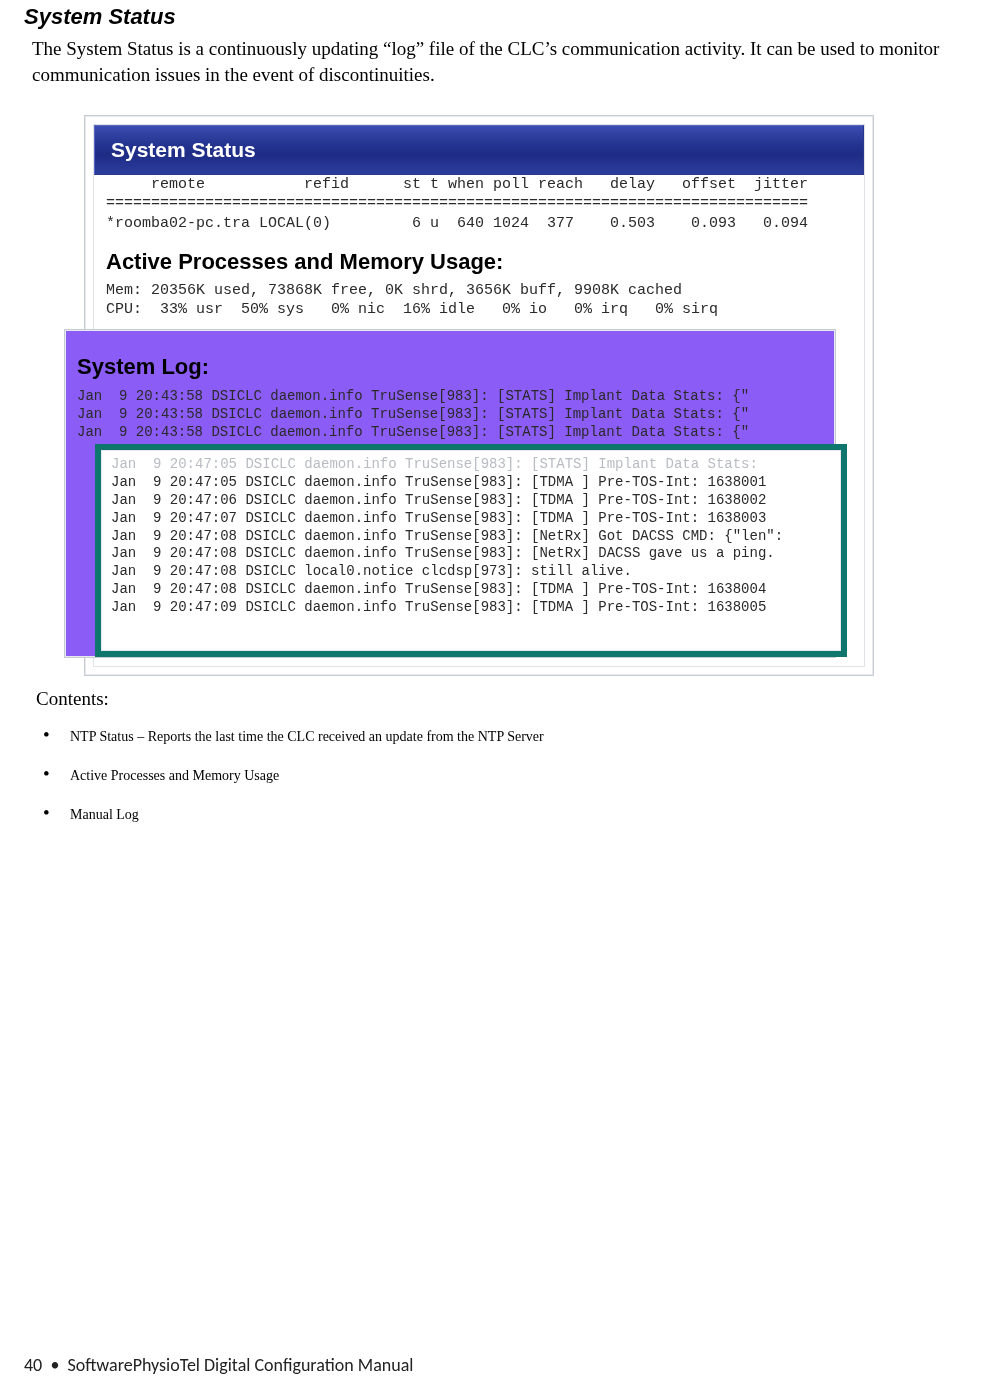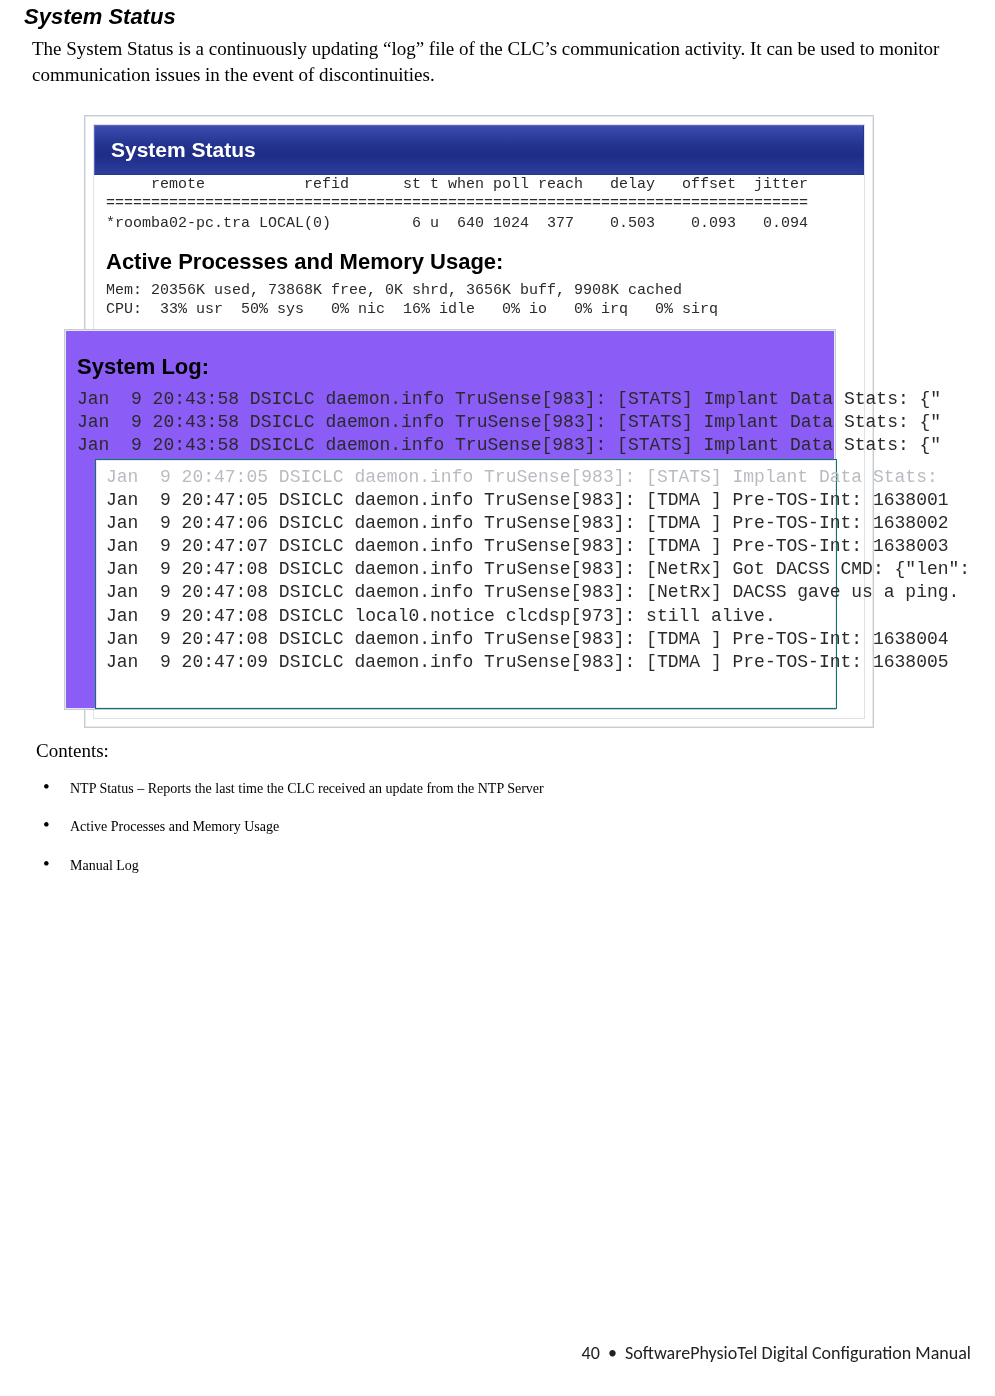--- a/index.html
+++ b/index.html
@@ -6,34 +6,34 @@
   .page{width:995px;height:1396px;box-sizing:border-box;padding:0 24px;position:relative}
   .section-title{font-family:Arial,Helvetica,sans-serif;font-style:italic;font-weight:700;font-size:22px;margin:4px 0 6px}
   .body-text{font-size:19px;line-height:1.35;margin:0 8px 18px}
   .screenshot-wrap{margin:28px 0 12px 60px;width:790px}
   
   .panel-a{border:1px solid #c7ccd2;background:#fff;box-shadow:0 0 0 1px #e6e9ed inset}
   .panel-a-inner{border:1px solid #dfe3e8;margin:8px;background:#fff}
   .blue-bar{background:linear-gradient(#3b4bb0 0%,#23338f 40%,#1e2c86 60%,#2c3d9d 100%);color:#fff;font-family:Arial,Helvetica,sans-serif;font-weight:700;font-size:21px;padding:12px 16px;border:1px solid #2a358c;border-top-color:#5966c4;border-left-color:#5966c4;margin:0}
   .sub-h{font-family:Arial,Helvetica,sans-serif;font-weight:700;font-size:22px;margin:16px 0 6px;padding:0 12px}
   .mono{font-family:"Courier New",Consolas,monospace;font-size:15px;line-height:1.28;white-space:pre;padding:0 12px;color:#2a2a2a}
-  .mono.small{font-size:18px}
+  .mono.small{font-size:14px}
   
   .panel-b{border:1px solid #c7ccd2;background:#8b5cf6;margin:10px 0 0 -30px;width:770px;box-shadow:0 0 0 1px #e6e9ed inset}
   .panel-b .sub-h{padding:8px 12px 0}
   .panel-b .mono{padding:2px 12px 10px}
   
-  .panel-c{position:relative;border:1px solid #0f766e;background:#fff;margin:-8px 4px 0 30px;width:740px;box-shadow:0 0 0 1px #e6e9ed inset}
+  .panel-c{position:relative;border:6px solid #0f766e;background:#fff;margin:-8px 4px 0 30px;width:740px;box-shadow:0 0 0 1px #e6e9ed inset}
   .panel-c .mono{padding:6px 10px 34px;color:#2a2a2a}
   .faint{color:#b8bcc2}
   .contents-label{font-size:19px;margin:10px 12px 12px}
   ul.bullets{margin:0 0 0 40px;padding:0}
   ul.bullets li{font-size:14px;line-height:1.35;margin:0 0 14px;padding-left:6px}
   ul.bullets li::marker{content:"•   ";font-size:19px}
-  .footer{position:absolute;left:24px;right:24px;bottom:36px;display:flex;justify-content:flex-end;font-family:Calibri,Arial,sans-serif;font-size:18px;color:#222}
+  .footer{position:absolute;left:24px;right:24px;bottom:24px;display:flex;justify-content:flex-start;font-family:Calibri,Arial,sans-serif;font-size:18px;color:#222}
 </style>
 </head>
 <body>
 
 <div class="page">
 
   <div class="section-title">System Status</div>
 
   <p class="body-text">The System Status is a continuously updating “log” file of the CLC’s communication activity. It can be used to monitor communication issues in the event of discontinuities.</p>
 

